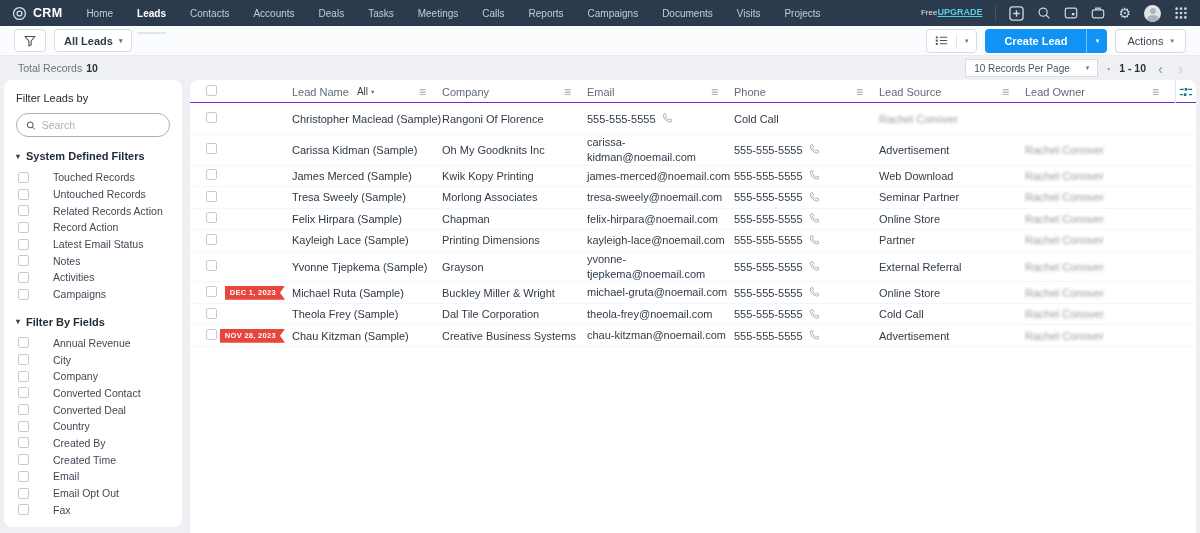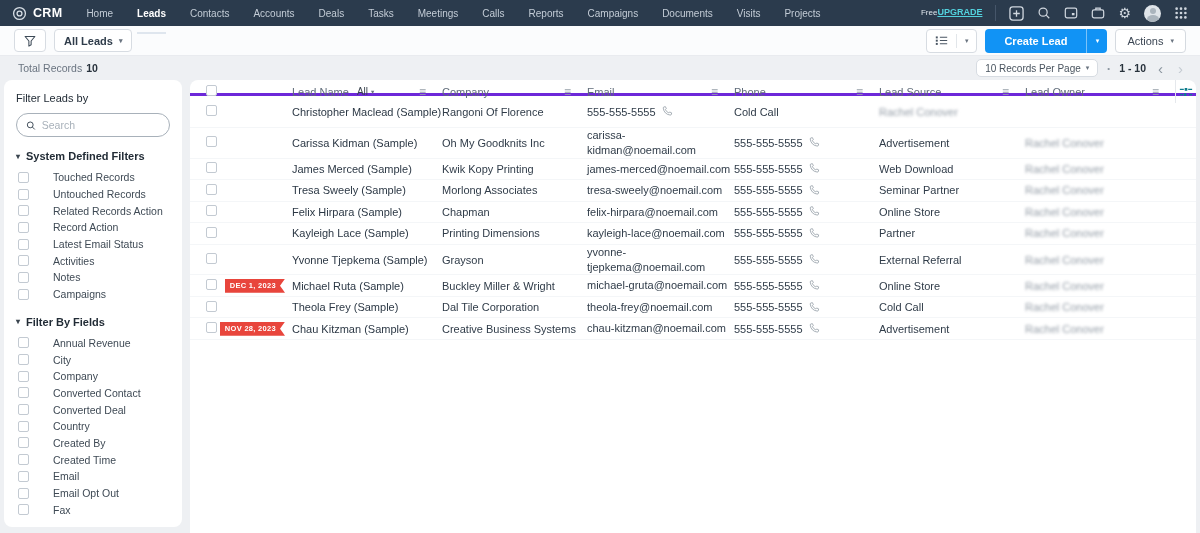--- a/index.html
+++ b/index.html
@@ -32,41 +32,41 @@
   .listbtn .ldiv{width:1px;height:14px;background:#e2e6ea}
   .btn-blue{height:24px;background:#1193f5;border-radius:4px;display:flex;align-items:center;color:#fff;cursor:pointer}
   .btn-blue .bmain{padding:0 19px;font-size:11px;font-weight:bold}
   .btn-blue .bsep{width:1px;height:24px;background:rgba(255,255,255,.45)}
   .btn-blue .bcaret{width:20px;text-align:center;font-size:7px}
   .btn-act{height:24px;background:#fff;border:1px solid #d5dae0;border-radius:4px;display:flex;align-items:center;gap:7px;padding:0 11px;font-size:11px;color:#3c4754;cursor:pointer}
   
   .meta{height:24px;display:flex;align-items:center;padding:0 14px 0 18px;font-size:10.5px;color:#6a7480}
   .meta b{color:#28323c;margin-left:4px}
   .meta-right{margin-left:auto;display:flex;align-items:center;gap:9px}
-  .pp{height:18px;border:1px solid #d7dce2;border-radius:5px;background:#fff;display:flex;align-items:center;gap:5px;padding:0 8px;font-size:10px;color:#49545f;cursor:pointer}
+  .pp{height:18px;border:1px solid #d7dce2;border-radius:0;background:#fff;display:flex;align-items:center;gap:16px;padding:0 8px;font-size:10px;color:#49545f;cursor:pointer}
   .pp .caret{font-size:7px;color:#6a7480}
   .mdot{color:#8a949e;font-size:8px}
   .range{color:#28323c;font-weight:bold;font-size:10.5px}
   .chev{font-size:15px;line-height:1;color:#8a949e;cursor:pointer;padding:0 3px}
   .chev.dis{color:#c3cad1}
   
   .content{display:flex;gap:8px;padding:0 4px;align-items:flex-start;height:453px}
   .sidebar{width:178px;min-width:178px;background:#fff;border-radius:8px;height:447px;padding:12px 12px 0 12px;overflow:hidden}
   .sb-title{font-size:11px;font-weight:normal;color:#222c36;margin-bottom:9px}
   .sb-search{height:24px;border:1px solid #a8b1ba;border-radius:13px;display:flex;align-items:center;gap:6px;padding:0 9px;background:#fff}
   .sb-search input{border:none;outline:none;width:100%;font-size:10.5px;font-family:"Liberation Sans",sans-serif;color:#3f4a55;background:transparent}
   .sb-search input::placeholder{color:#a8b1ba}
   .shead{display:flex;gap:6px;align-items:center;font-weight:bold;font-size:11px;color:#222c36;margin:13px 0 7px;cursor:pointer}
   .shead .tri{font-size:8px;color:#3a454f}
   .fitem{display:flex;gap:24px;align-items:center;height:16.7px;font-size:10.5px;color:#3f4a55;padding-left:2px;cursor:pointer}
   .cb{width:11px;height:11px;min-width:11px;border:1px solid #c3cad2;border-radius:2px;background:#fff;display:inline-block;cursor:pointer}
   
   .main{flex:1;background:#fff;border-radius:8px;height:460px;overflow:hidden}
   .thead,.trow{display:grid;grid-template-columns:40px 62px 150px 145px 147px 145px 146px 150px 1fr;align-items:center}
-  .thead{height:16px;border-bottom:3px solid #6d28d9;font-size:11px;color:#5f6b79}
+  .thead{height:23px;border-bottom:1px solid #6d28d9;font-size:11px;color:#5f6b79}
   .hc{display:flex;align-items:center;justify-content:space-between;padding-right:16px;height:23px}
   .hlab{display:flex;align-items:center;gap:8px}
   .hmenu{color:#98a1ab;font-size:12px;line-height:1;cursor:pointer}
   .allsel{font-size:10px;color:#39434e;display:flex;align-items:center;gap:3px;cursor:pointer}
   .allsel .caret{font-size:6.5px;color:#6a7480}
   .c-check{padding-left:16px}
   .hend{display:flex;align-items:center;justify-content:center;height:23px;border-left:1px solid #e5e8ec;cursor:pointer}
   .trow{min-height:21.5px;font-size:11px;color:#303c49;border-bottom:1px solid #f4f6f8}
   .trow.tall{min-height:32px}
   .c-name{font-size:11px;color:#2c3845;cursor:pointer}
@@ -237,25 +237,25 @@
     <label class="fitem">
         <span class="cb"></span>
         <span>Record Action</span>
       </label>
     <label class="fitem">
         <span class="cb"></span>
         <span>Latest Email Status</span>
       </label>
     <label class="fitem">
         <span class="cb"></span>
+        <span>Notes</span>
+      </label>
+    <label class="fitem">
+        <span class="cb"></span>
         <span>Activities</span>
-      </label>
-    <label class="fitem">
-        <span class="cb"></span>
-        <span>Notes</span>
       </label>
     <label class="fitem">
         <span class="cb"></span>
         <span>Campaigns</span>
       </label>
 
     <div class="shead">
       <span class="tri">▾</span>
       <span>Filter By Fields</span>
     </div>

